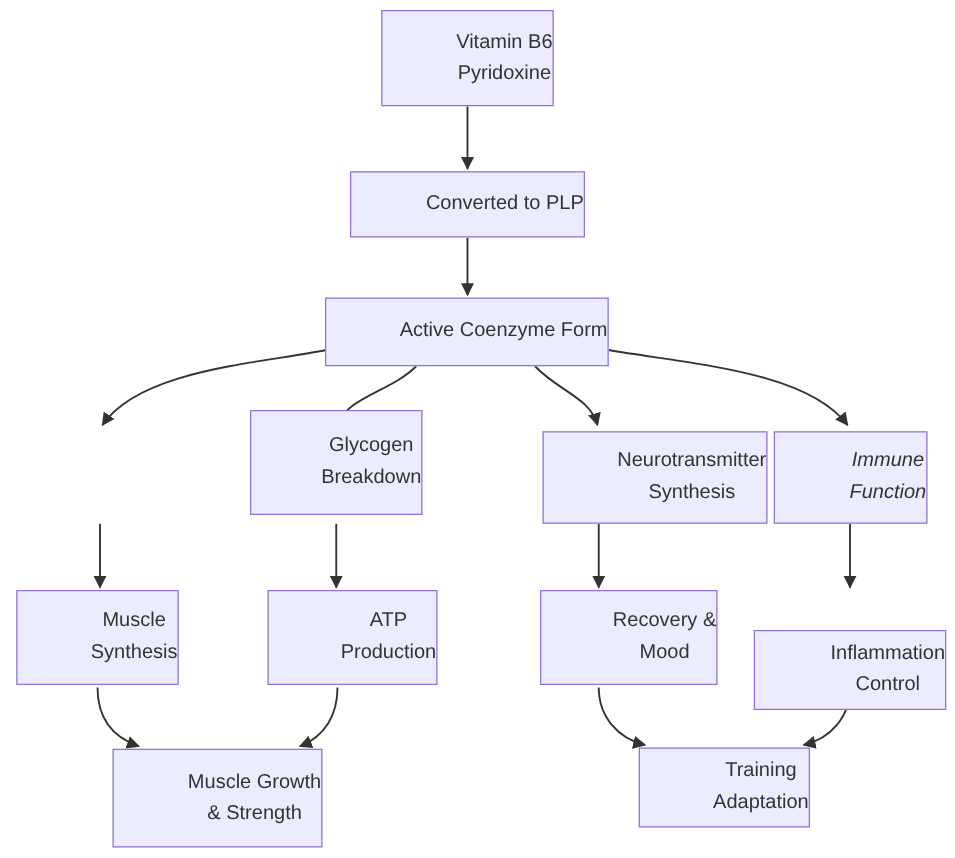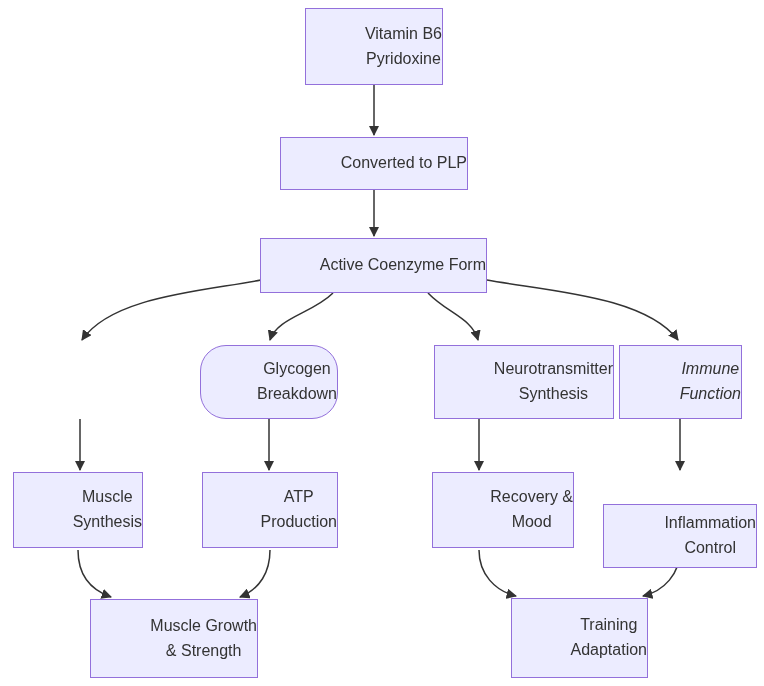--- a/index.html
+++ b/index.html
@@ -74,58 +74,58 @@
 
   <div class="node" style="left:280px; top:137px; width:188px; height:53px;">
     <span class="node-label">Converted to PLP</span>
   </div>
 
   <div class="node" style="left:260px; top:238px; width:227px; height:55px;">
     <span class="node-label">Active Coenzyme Form</span>
   </div>
 
 
-  <div class="node" style="left:200px; top:345px; width:138px; height:74px;border-radius:26px;">
+  <div class="node" style="left:200px; top:328px; width:138px; height:84px;">
     <span class="node-label">Glycogen
 Breakdown</span>
   </div>
 
   <div class="node" style="left:390px; top:345px; width:180px; height:74px;margin-left:44px;">
     <span class="node-label">Neurotransmitter
 Synthesis</span>
   </div>
 
   <div class="node" style="left:619px; top:345px; width:123px; height:74px;font-style:italic;">
     <span class="node-label">Immune
 Function</span>
   </div>
 
   <div class="node" style="left:13px; top:472px; width:130px; height:76px;">
     <span class="node-label">Muscle
 Synthesis</span>
   </div>
 
-  <div class="node" style="left:202px; top:472px; width:136px; height:76px;">
+  <div class="node" style="left:214px; top:472px; width:136px; height:76px;">
     <span class="node-label">ATP
 Production</span>
   </div>
 
   <div class="node" style="left:432px; top:472px; width:142px; height:76px;">
     <span class="node-label">Recovery &amp;
 Mood</span>
   </div>
 
   <div class="node" style="left:603px; top:472px; width:154px; height:64px;margin-top:32px;">
     <span class="node-label">Inflammation
 Control</span>
   </div>
 
   <div class="node" style="left:90px; top:599px; width:168px; height:79px;padding-left:48px;">
     <span class="node-label">Muscle Growth
 &amp; Strength</span>
   </div>
 
-  <div class="node" style="left:511px; top:598px; width:137px; height:80px;padding-left:36px;">
+  <div class="node" style="left:511px; top:598px; width:137px; height:64px;padding-left:36px;">
     <span class="node-label">Training
 Adaptation</span>
   </div>
 
 </div>
 
 </body></html>

